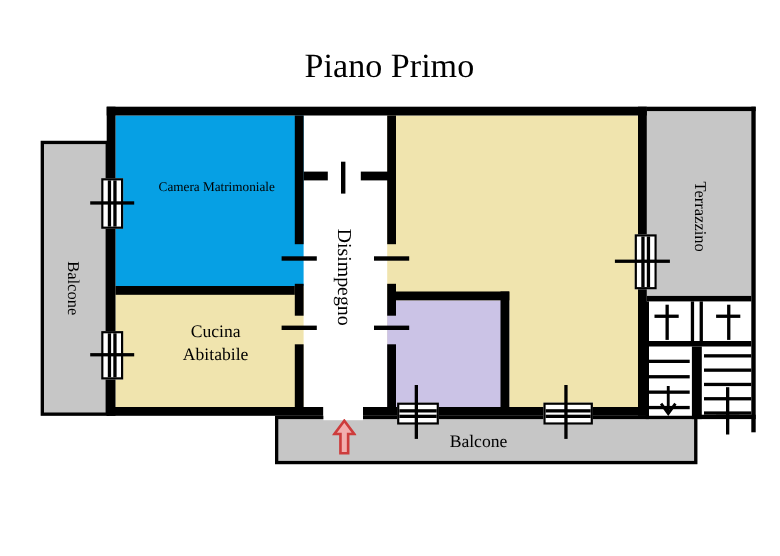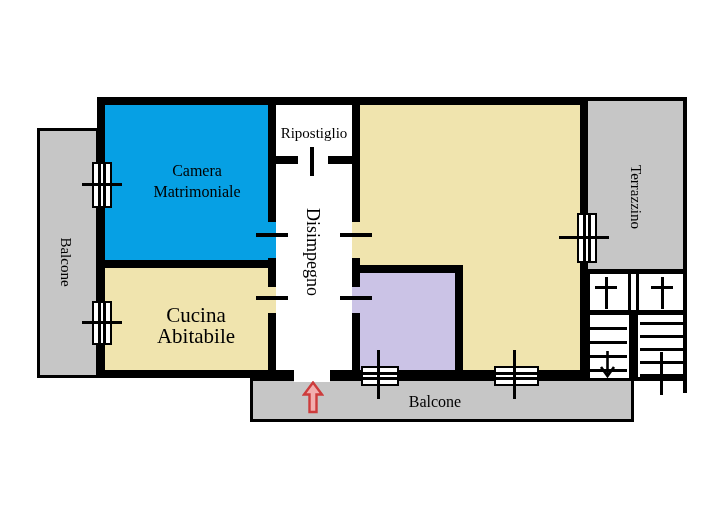--- a/index.html
+++ b/index.html
@@ -19,20 +19,21 @@
   .win-v .dv.d1{left:4px;} .win-v .dv.d2{left:9px;}
   .win-h .dv{left:0;height:3px;width:100%;}
   .win-h .dv.d1{top:4px;} .win-h .dv.d2{top:9px;}
   .bordered{border:3px solid #000;box-sizing:border-box;}
 </style>
 </head>
 <body>
 
 <div class="plan">
 
+  <div class="title">Piano Primo</div>
 
   <div class="floor bordered" style="left: 37px; top: 128px; width: 62px; height: 250px; background-color: rgb(198, 198, 198);"></div>
   <div class="floor" style="left: 588px; top: 101px; width: 95px; height: 168px; background-color: rgb(198, 198, 198);"></div>
   <div class="floor bordered" style="left: 250px; top: 378px; width: 384px; height: 44px; background-color: rgb(198, 198, 198);"></div>
 
   <div class="floor" style="left: 105px; top: 105px; width: 171px; height: 155px; background-color: rgb(6, 160, 228);"></div>
   <div class="floor" style="left: 105px; top: 260px; width: 171px; height: 110px; background-color: rgb(240, 228, 174);"></div>
   <div class="floor" style="left: 352px; top: 105px; width: 228px; height: 265px; background-color: rgb(240, 228, 174);"></div>
   <div class="floor" style="left: 352px; top: 273px; width: 111px; height: 97px; background-color: rgb(203, 195, 230);"></div>
 
@@ -122,21 +123,20 @@
   <svg class="abs" style="left:598px;top:348px;" width="20" height="34" viewBox="0 0 20 34">
     <line x1="9.5" y1="3" x2="9.5" y2="26" stroke="#000" stroke-width="2.6"></line>
     <polyline points="3,19 9.5,28 16,19" fill="none" stroke="#000" stroke-width="2.6"></polyline>
   </svg>
 
   <div class="abs" style="left:294px;top:370px;width:36px;height:12px;background:#fff;"></div>
   <svg class="abs" style="left:302px;top:381px;" width="22" height="33" viewBox="0 0 22 33">
     <polygon points="11,1.5 2,13.5 7.5,13.5 7.5,31 14.5,31 14.5,13.5 20,13.5" fill="#F2AEAE" stroke="#CD3C3C" stroke-width="2.4" stroke-linejoin="miter"></polygon>
   </svg>
 
-  <div class="label" style="left:137px;top:160px;width:120px;height:44px;font-size:16px;">Camera Matrimoniale</div>
-  <div class="label" style="left:274px;top:124px;width:80px;height:18px;font-size:15px;line-height:18px;">Ripostiglio</div>
+  <div class="label" style="left:137px;top:160px;width:120px;height:44px;font-size:12px;">Camera Matrimoniale</div>
   <div class="label rot90" style="left:248px;top:242px;width:130px;height:20px;font-size:18px;line-height:20px;">Disimpegno</div>
-  <div class="label" style="left:156px;top:291px;width:80px;height:44px;font-size:21px;margin-top:14px;">Cucina Abitabile</div>
+  <div class="label" style="left:156px;top:291px;width:80px;height:44px;font-size:16px;">Cucina Abitabile</div>
   <div class="label rot90" style="left:26px;top:253px;width:80px;height:18px;font-size:15px;line-height:18px;">Balcone</div>
   <div class="label rot90" style="left:586px;top:188px;width:100px;height:18px;font-size:15px;line-height:18px;">Terrazzino</div>
   <div class="label" style="left:375px;top:392px;width:120px;height:20px;font-size:16px;line-height:20px;">Balcone</div>
 
 </div>
 
 </body></html>

